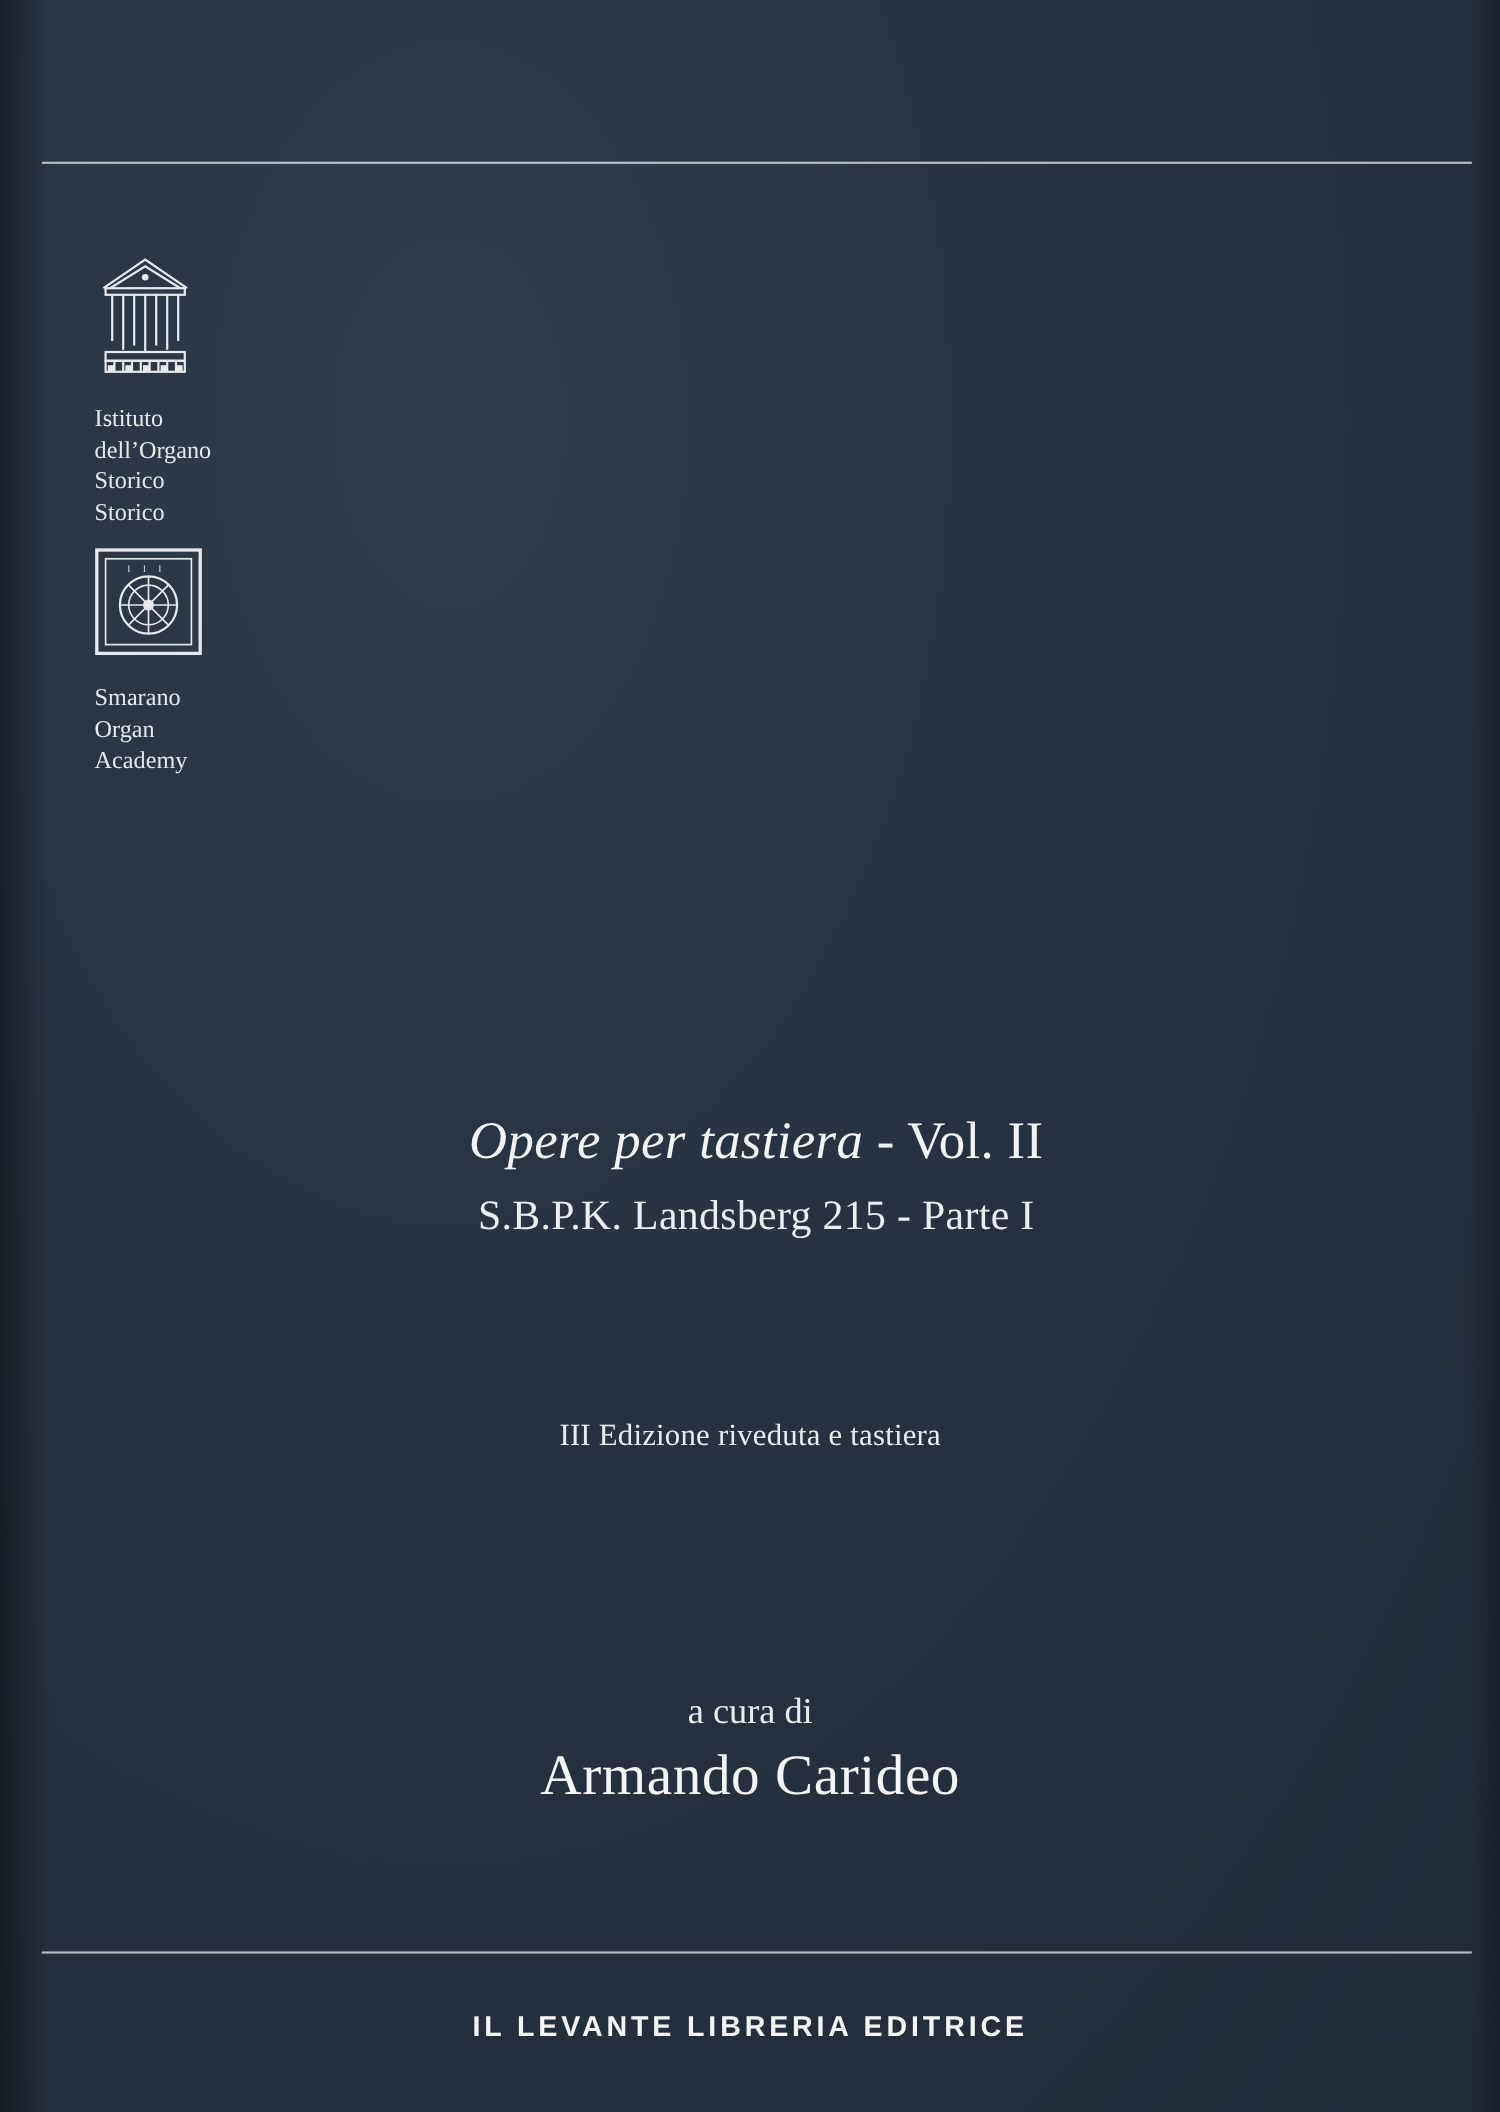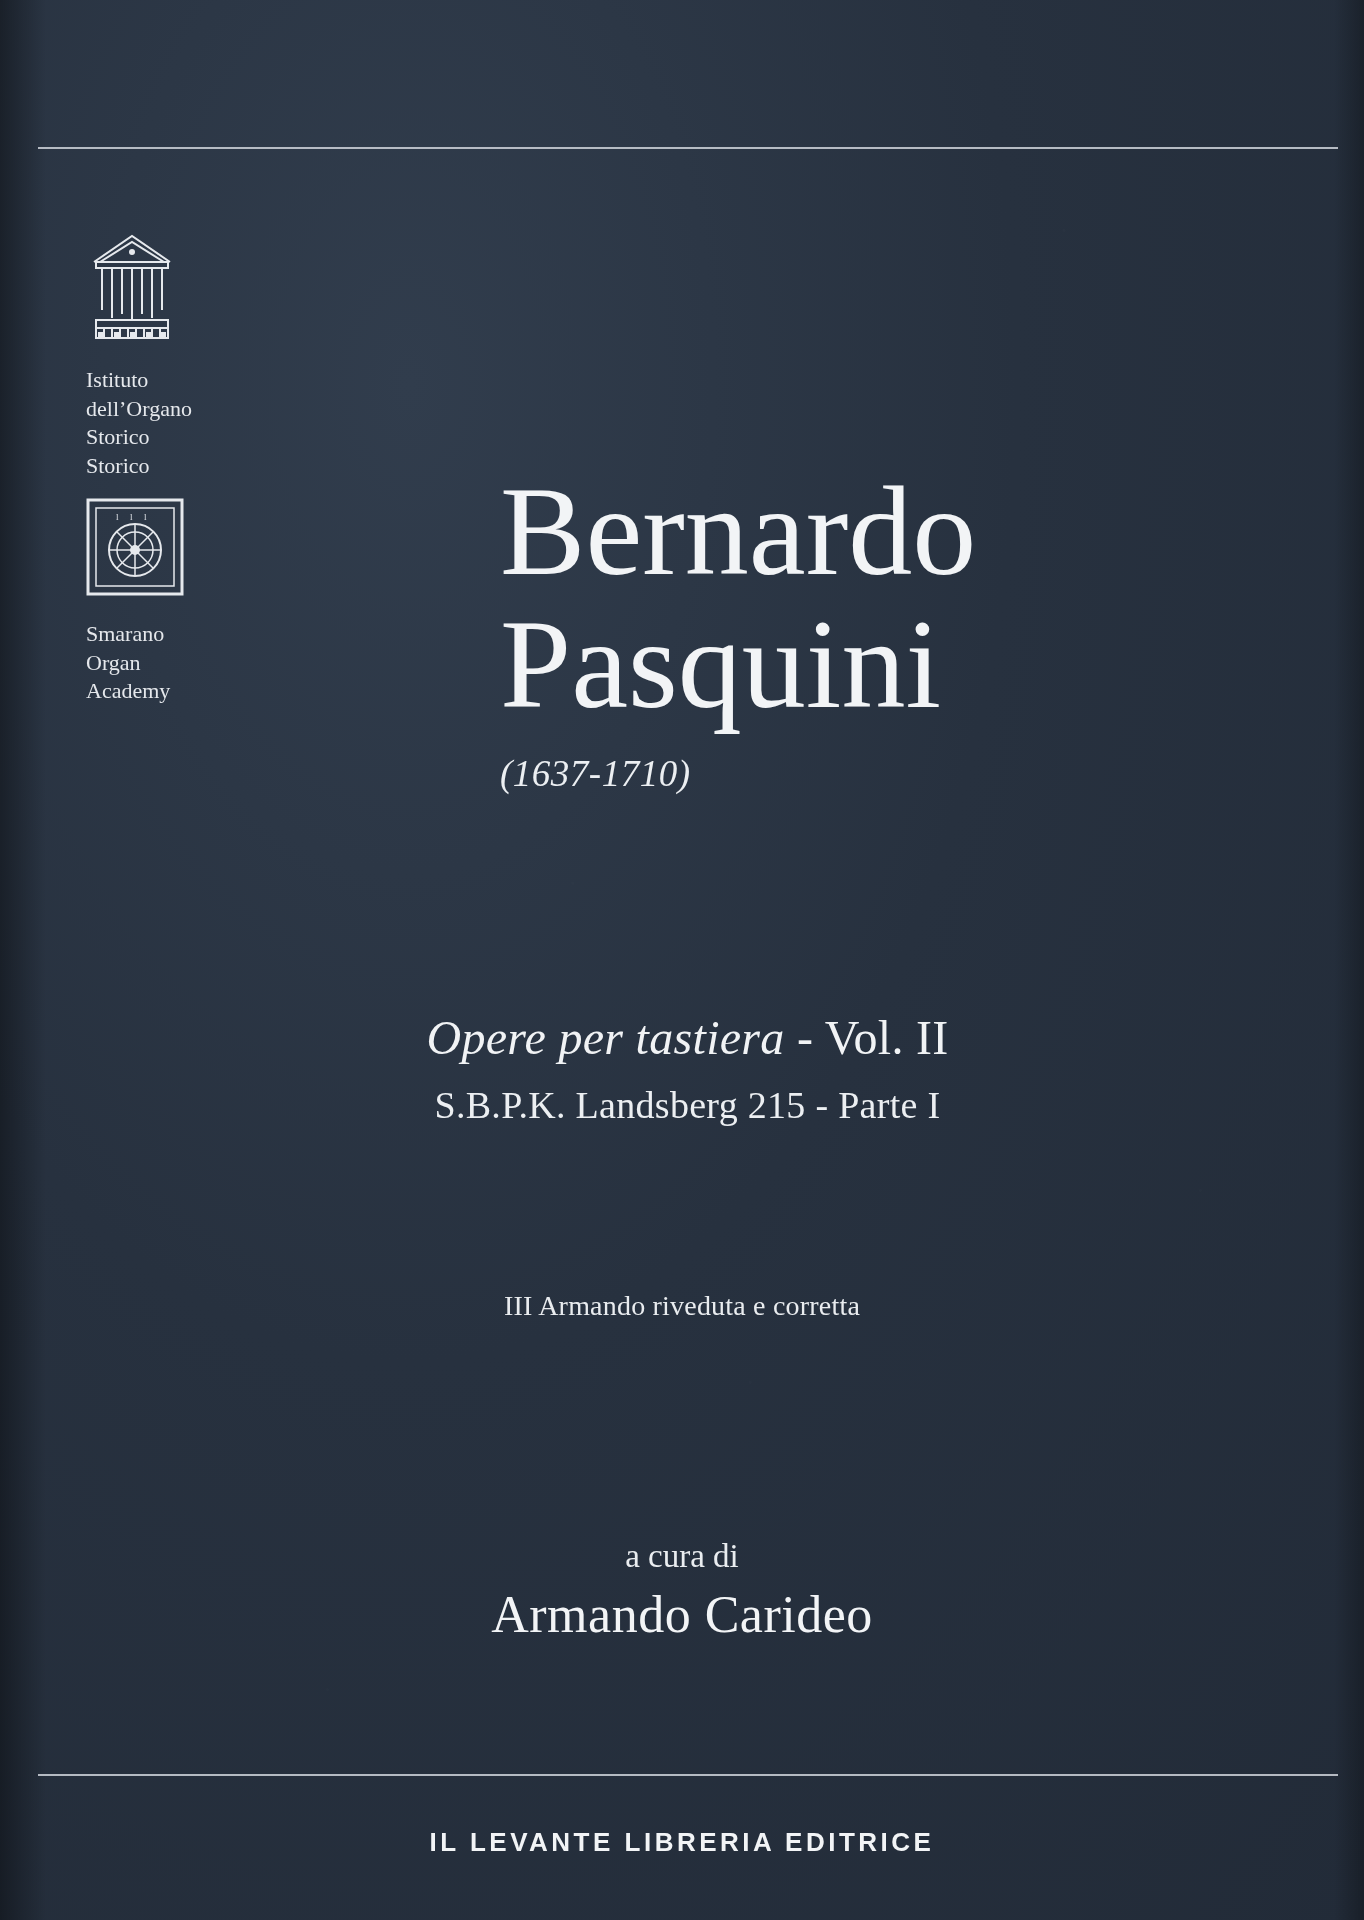--- a/index.html
+++ b/index.html
@@ -284,34 +284,29 @@
         </g>
       </svg>
     </span>
     <span class="logo-text logo-text-sq">
       <span>Smarano</span><br>
       <span>Organ</span><br>
       <span>Academy</span>
     </span>
   </div>
 
-  <div class="title-area">
-    <div class="title-line">Bernardo</div>
-    <div class="title-line title-line-2">Pasquini</div>
-    <div class="dates">(1637-1710)</div>
-  </div>
 
   <div class="subtitle-area">
     <div class="subtitle-main">
       <span class="it">Opere per tastiera</span><span> - Vol. II</span>
     </div>
     <div class="subtitle-src">S.B.P.K. Landsberg 215 - Parte I</div>
   </div>
 
-  <div class="edition">III Armando riveduta e corretta</div>
+  <div class="edition">III Edizione riveduta e tastiera</div>
 
   <div class="editor-area">
     <div class="editor-label">a cura di</div>
     <div class="editor-name">Armando Carideo</div>
   </div>
 
   <div class="rule-bottom"></div>
   <div class="publisher">IL LEVANTE LIBRERIA EDITRICE</div>
 
   <div class="grain"></div>

